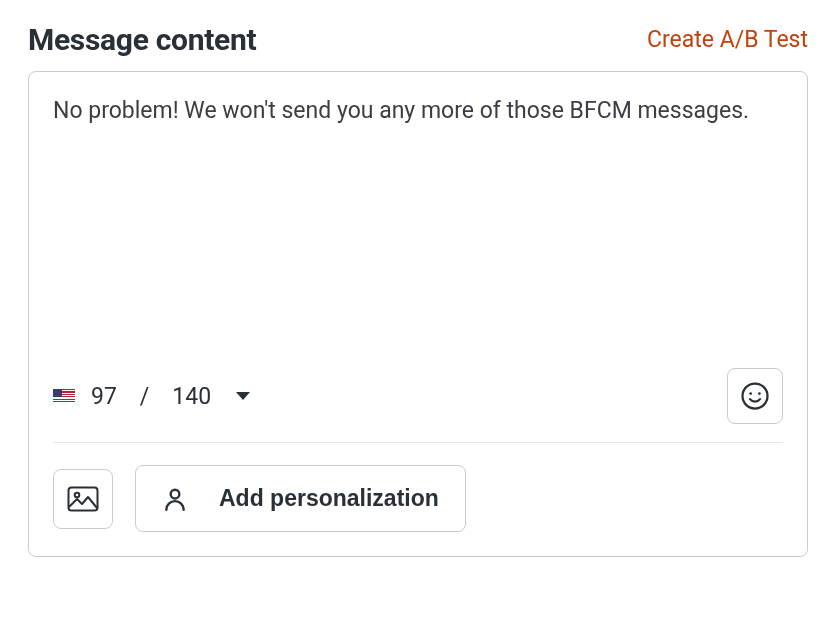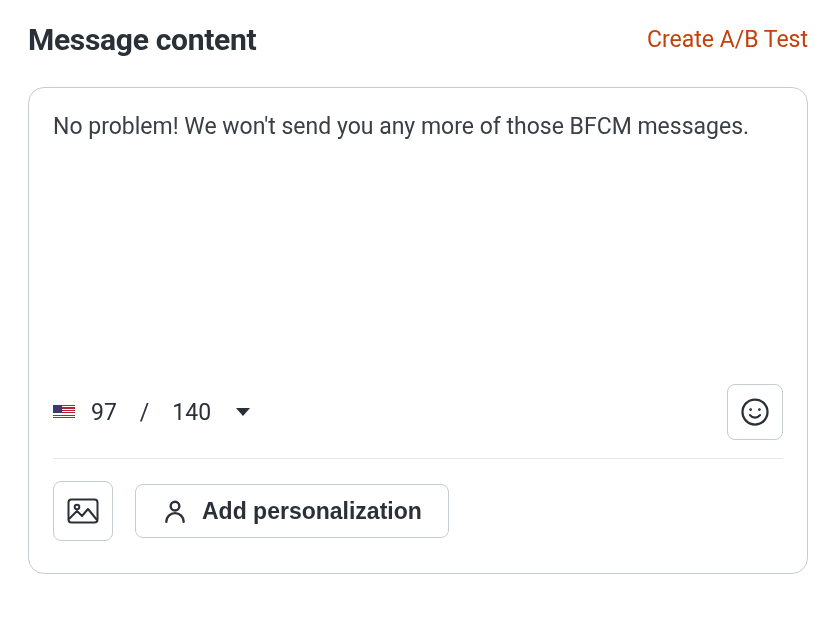--- a/index.html
+++ b/index.html
@@ -12,39 +12,39 @@
     background: #ffffff;
     width: 836px;
     height: 630px;
     padding: 22px 28px;
     color: #212529;
   }
   .header-row {
     display: flex;
     justify-content: space-between;
     align-items: center;
-    margin-bottom: 30px;
+    margin-bottom: 14px;
     gap: 27px;
   }
   .section-title {
     font-size: 30px;
     font-weight: 700;
     color: #2a3037;
     letter-spacing: -0.3px;
   }
   .ab-link {
     font-size: 23px;
     font-weight: 400;
     color: #c2410c;
     cursor: pointer;
   }
   .editor-card {
     border: 1px solid #c7ccd1;
-    border-radius: 16px;
-    padding: 22px 24px 32px 24px;
+    border-radius: 8px;
+    padding: 22px 24px 24px 24px;
   }
   .message-text {
     font-size: 23px;
     line-height: 1.5;
     color: #3a3f46;
     min-height: 270px;
     outline: none;
   }
   .counter-row {
     display: flex;
@@ -128,27 +128,27 @@
     display: flex;
     align-items: center;
     justify-content: center;
     cursor: pointer;
   }
   .img-btn svg {
     width: 32px;
     height: 26px;
   }
   .personalization-btn {
-    height: 54px;
+    height: 67px;
     border: 1px solid #c7ccd1;
     border-radius: 8px;
     background: #fff;
     display: flex;
     align-items: center;
-    gap: 14px;
+    gap: 31px;
     padding: 0 26px;
     cursor: pointer;
     font-size: 23px;
     font-weight: 600;
     color: #2a3037;
   }
   .personalization-btn svg {
     width: 26px;
     height: 26px;
   }

